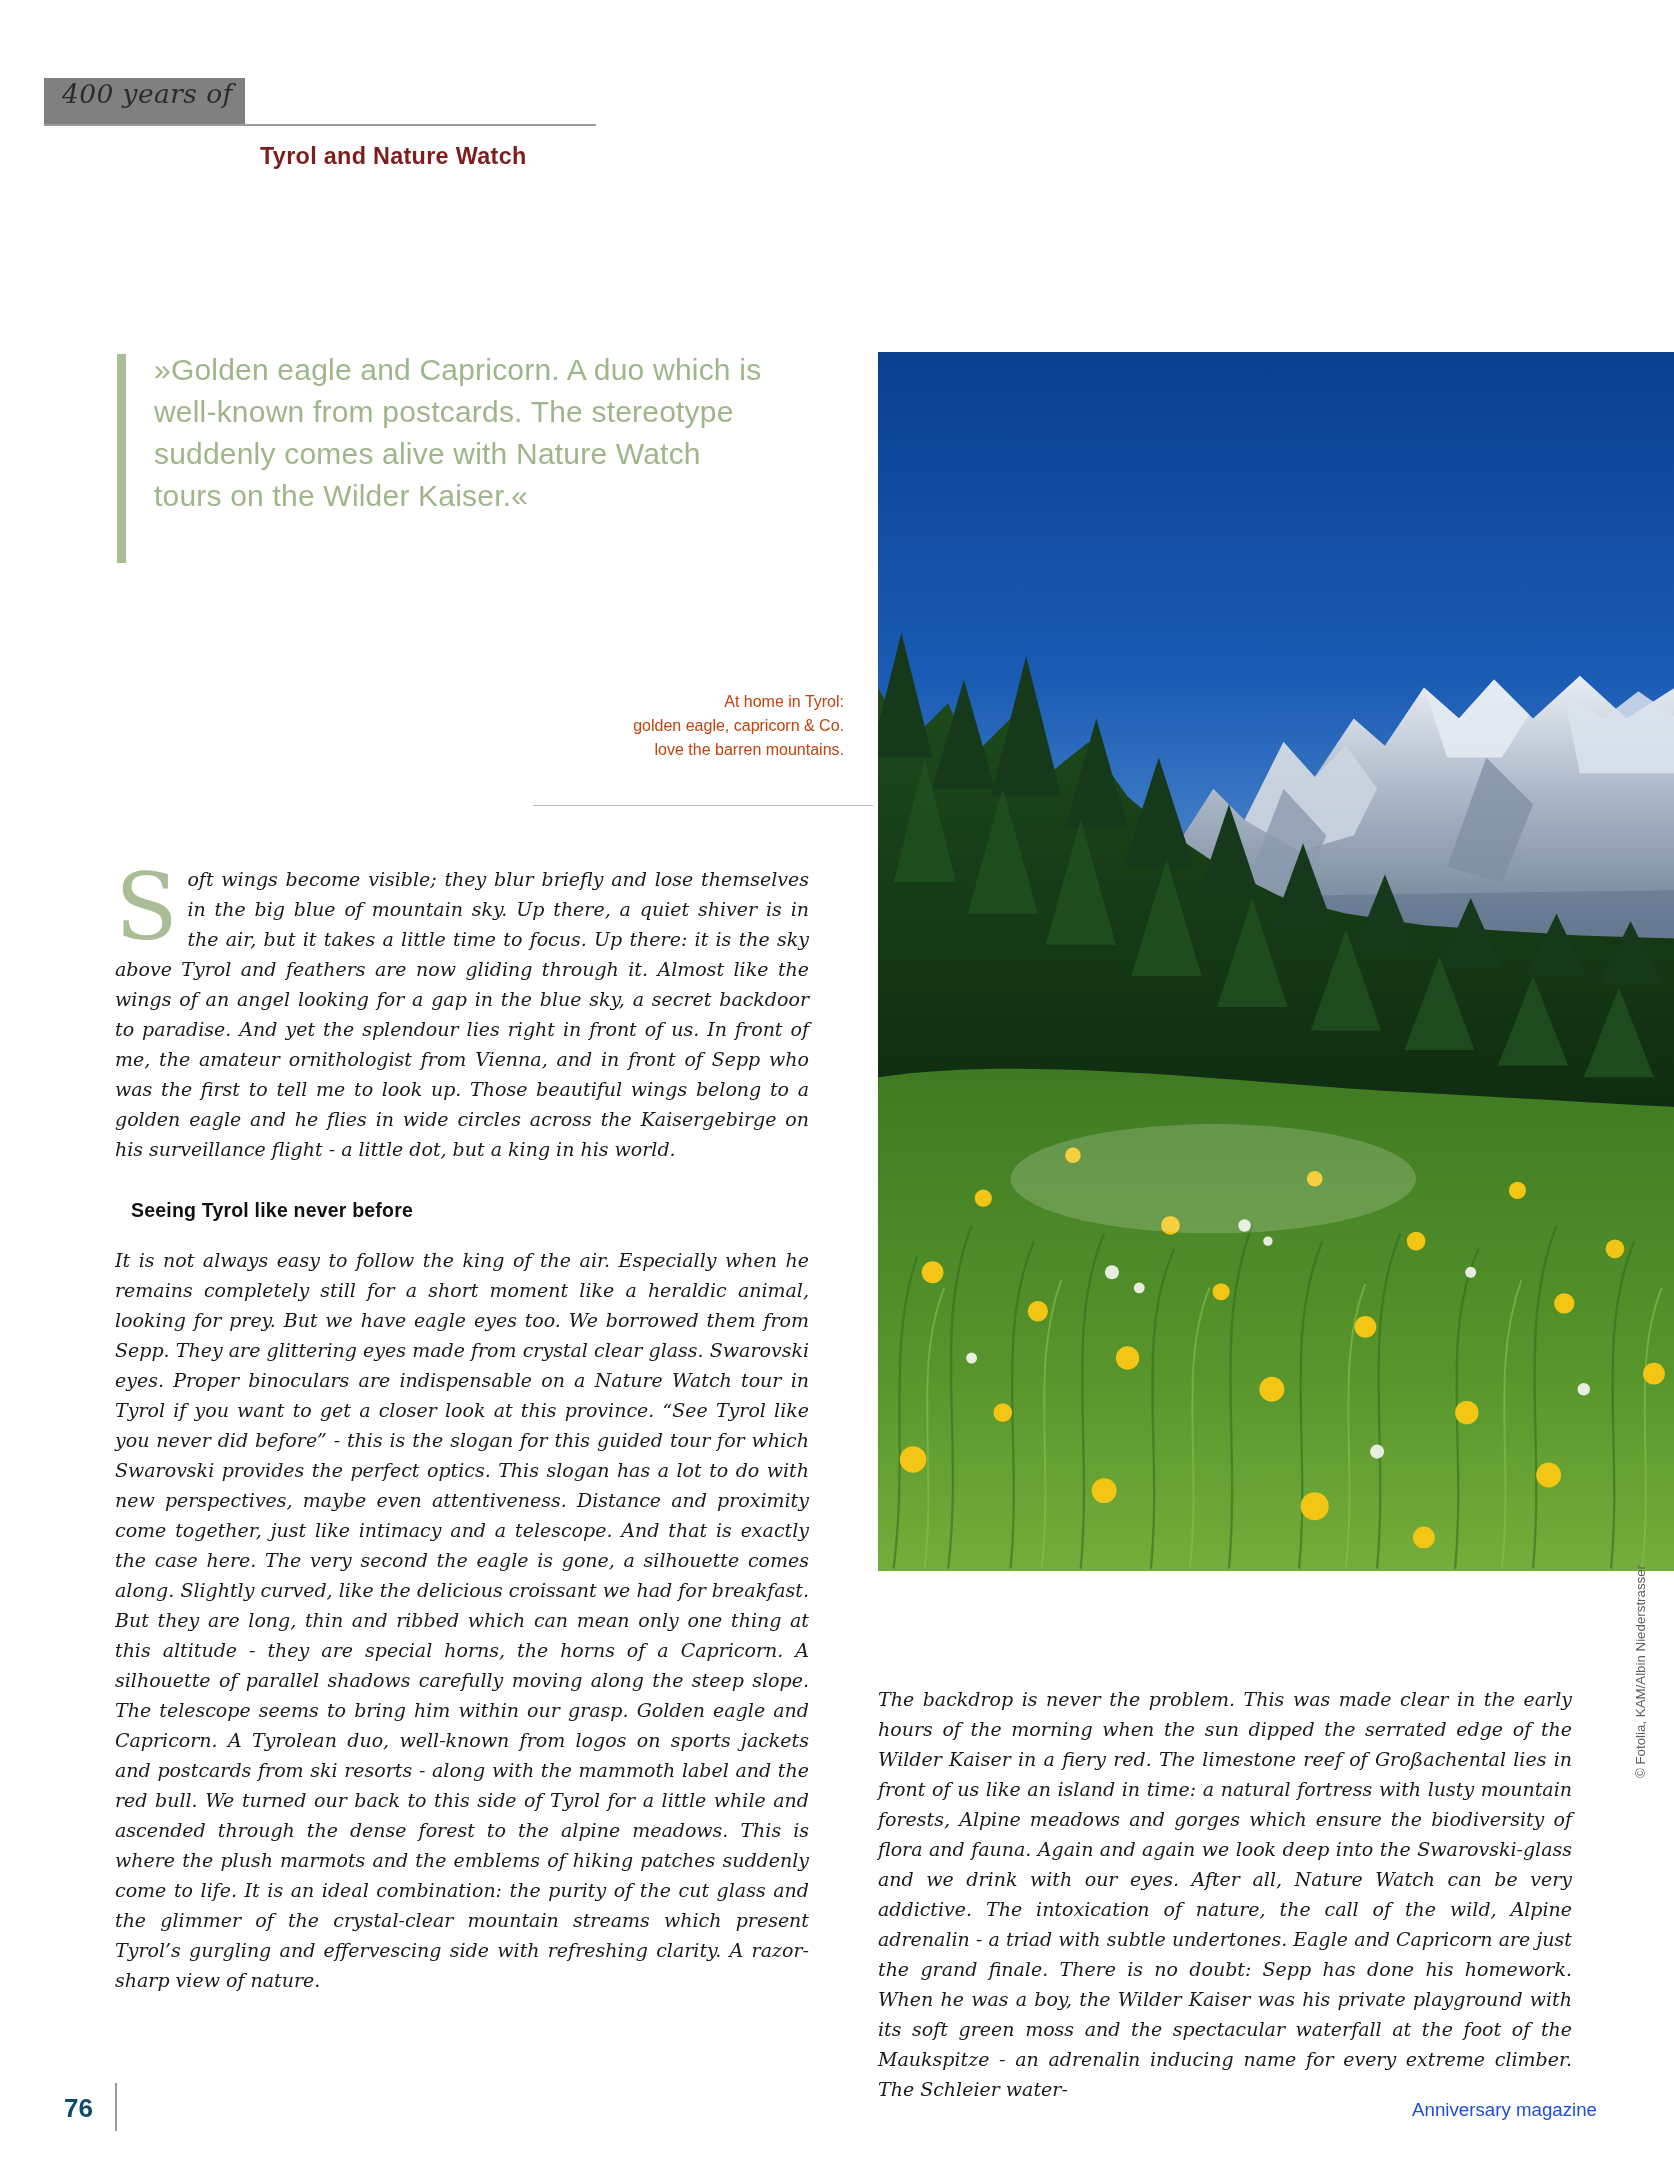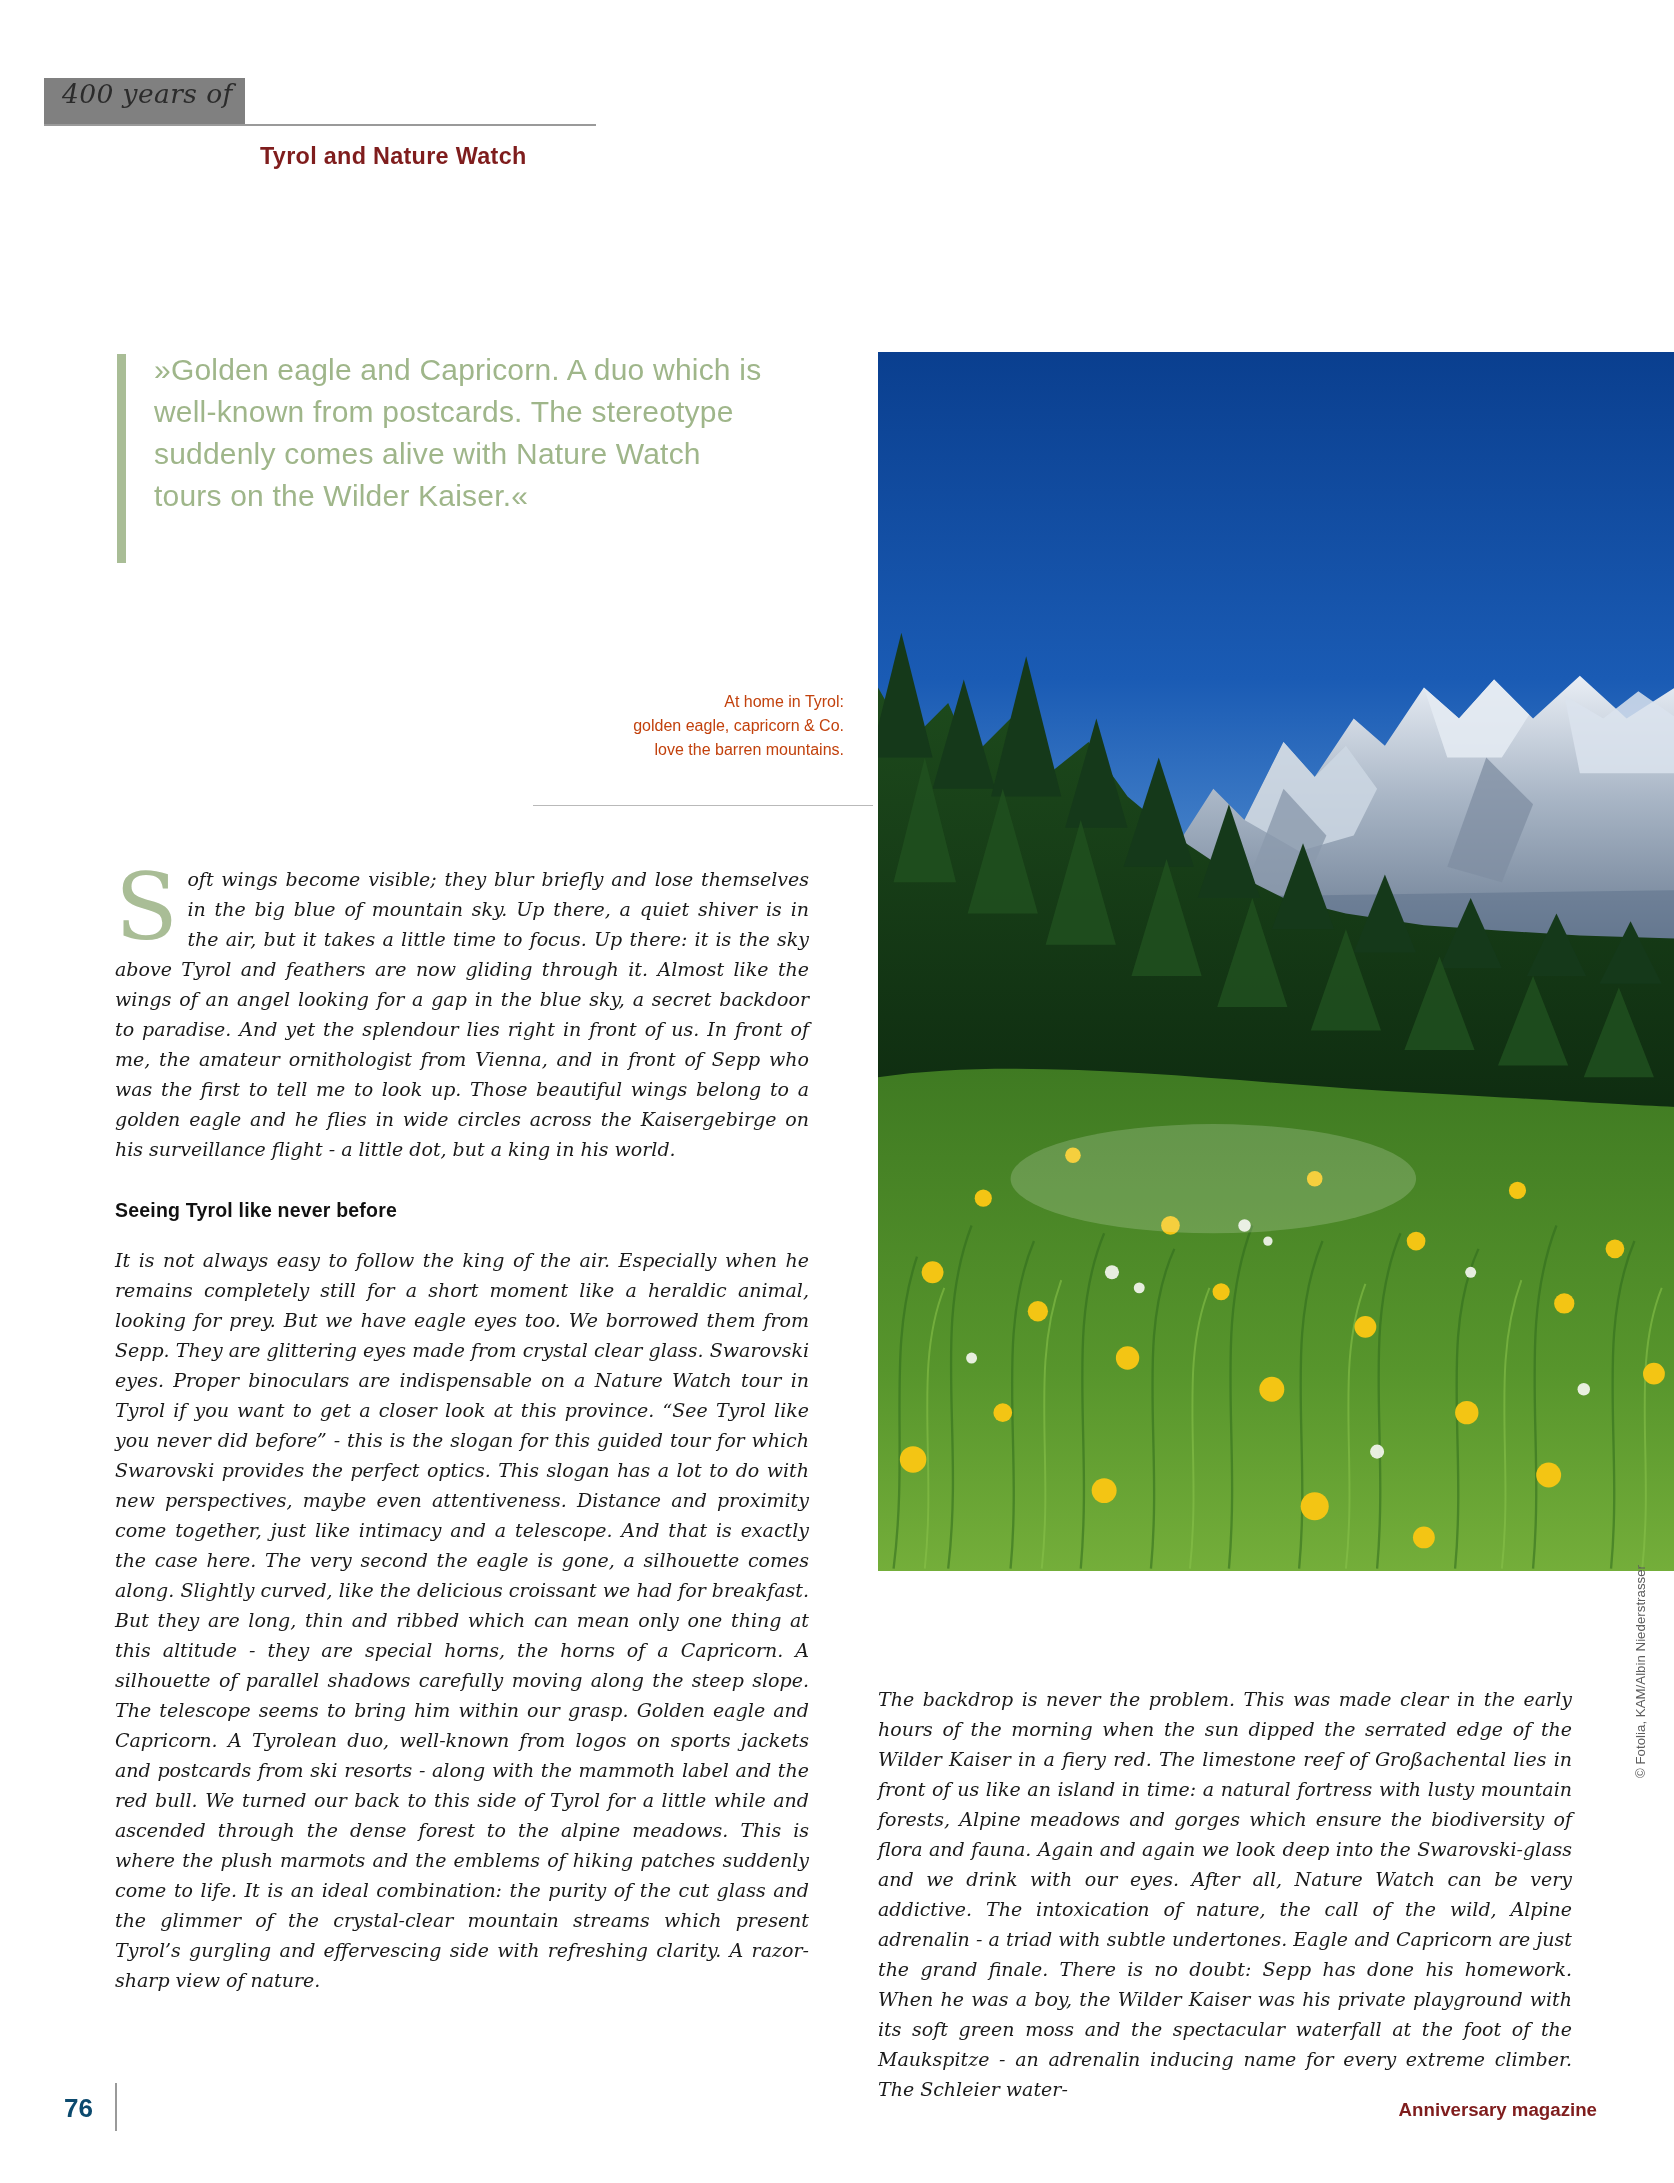--- a/index.html
+++ b/index.html
@@ -178,21 +178,21 @@
     font-weight: normal;
     color: #a9bd96;
     padding: 4.7px 9.4px 0 0;
     margin-top: 1.6px;
   }
   .subhead {
     font-family: "Liberation Sans", sans-serif;
     font-weight: bold;
     font-size: 19.5px;
     color: #111111;
-    margin: 31px 0 20px 0;
+    margin: 31px 0 20px 16px;
     letter-spacing: 0.2px;
     text-align: left;
   }
   p.body { margin: 0 0 0 0; font-style: italic; }
 
   
   .footer-rule {
     position: absolute;
     left: 115px;
     top: 2083px;
@@ -210,22 +210,21 @@
     color: #0c4a6e;
   }
   .footer-right {
     position: absolute;
     left: 1170px;
     top: 2099px;
     width: 427px;
     text-align: right;
     font-family: "Liberation Sans", sans-serif;
     font-size: 18.7px;
-    color: #7f1d1d;
-    font-weight: bold;
+    color: #1d4ed8;
   }
 </style>
 </head>
 <body>
 
 <div class="header">
   <div class="brand-block"></div>
   <div class="brand-years">400 years of</div>
   <div class="brand-rule"></div>
   <div class="brand-name">Stanglwirt</div>

